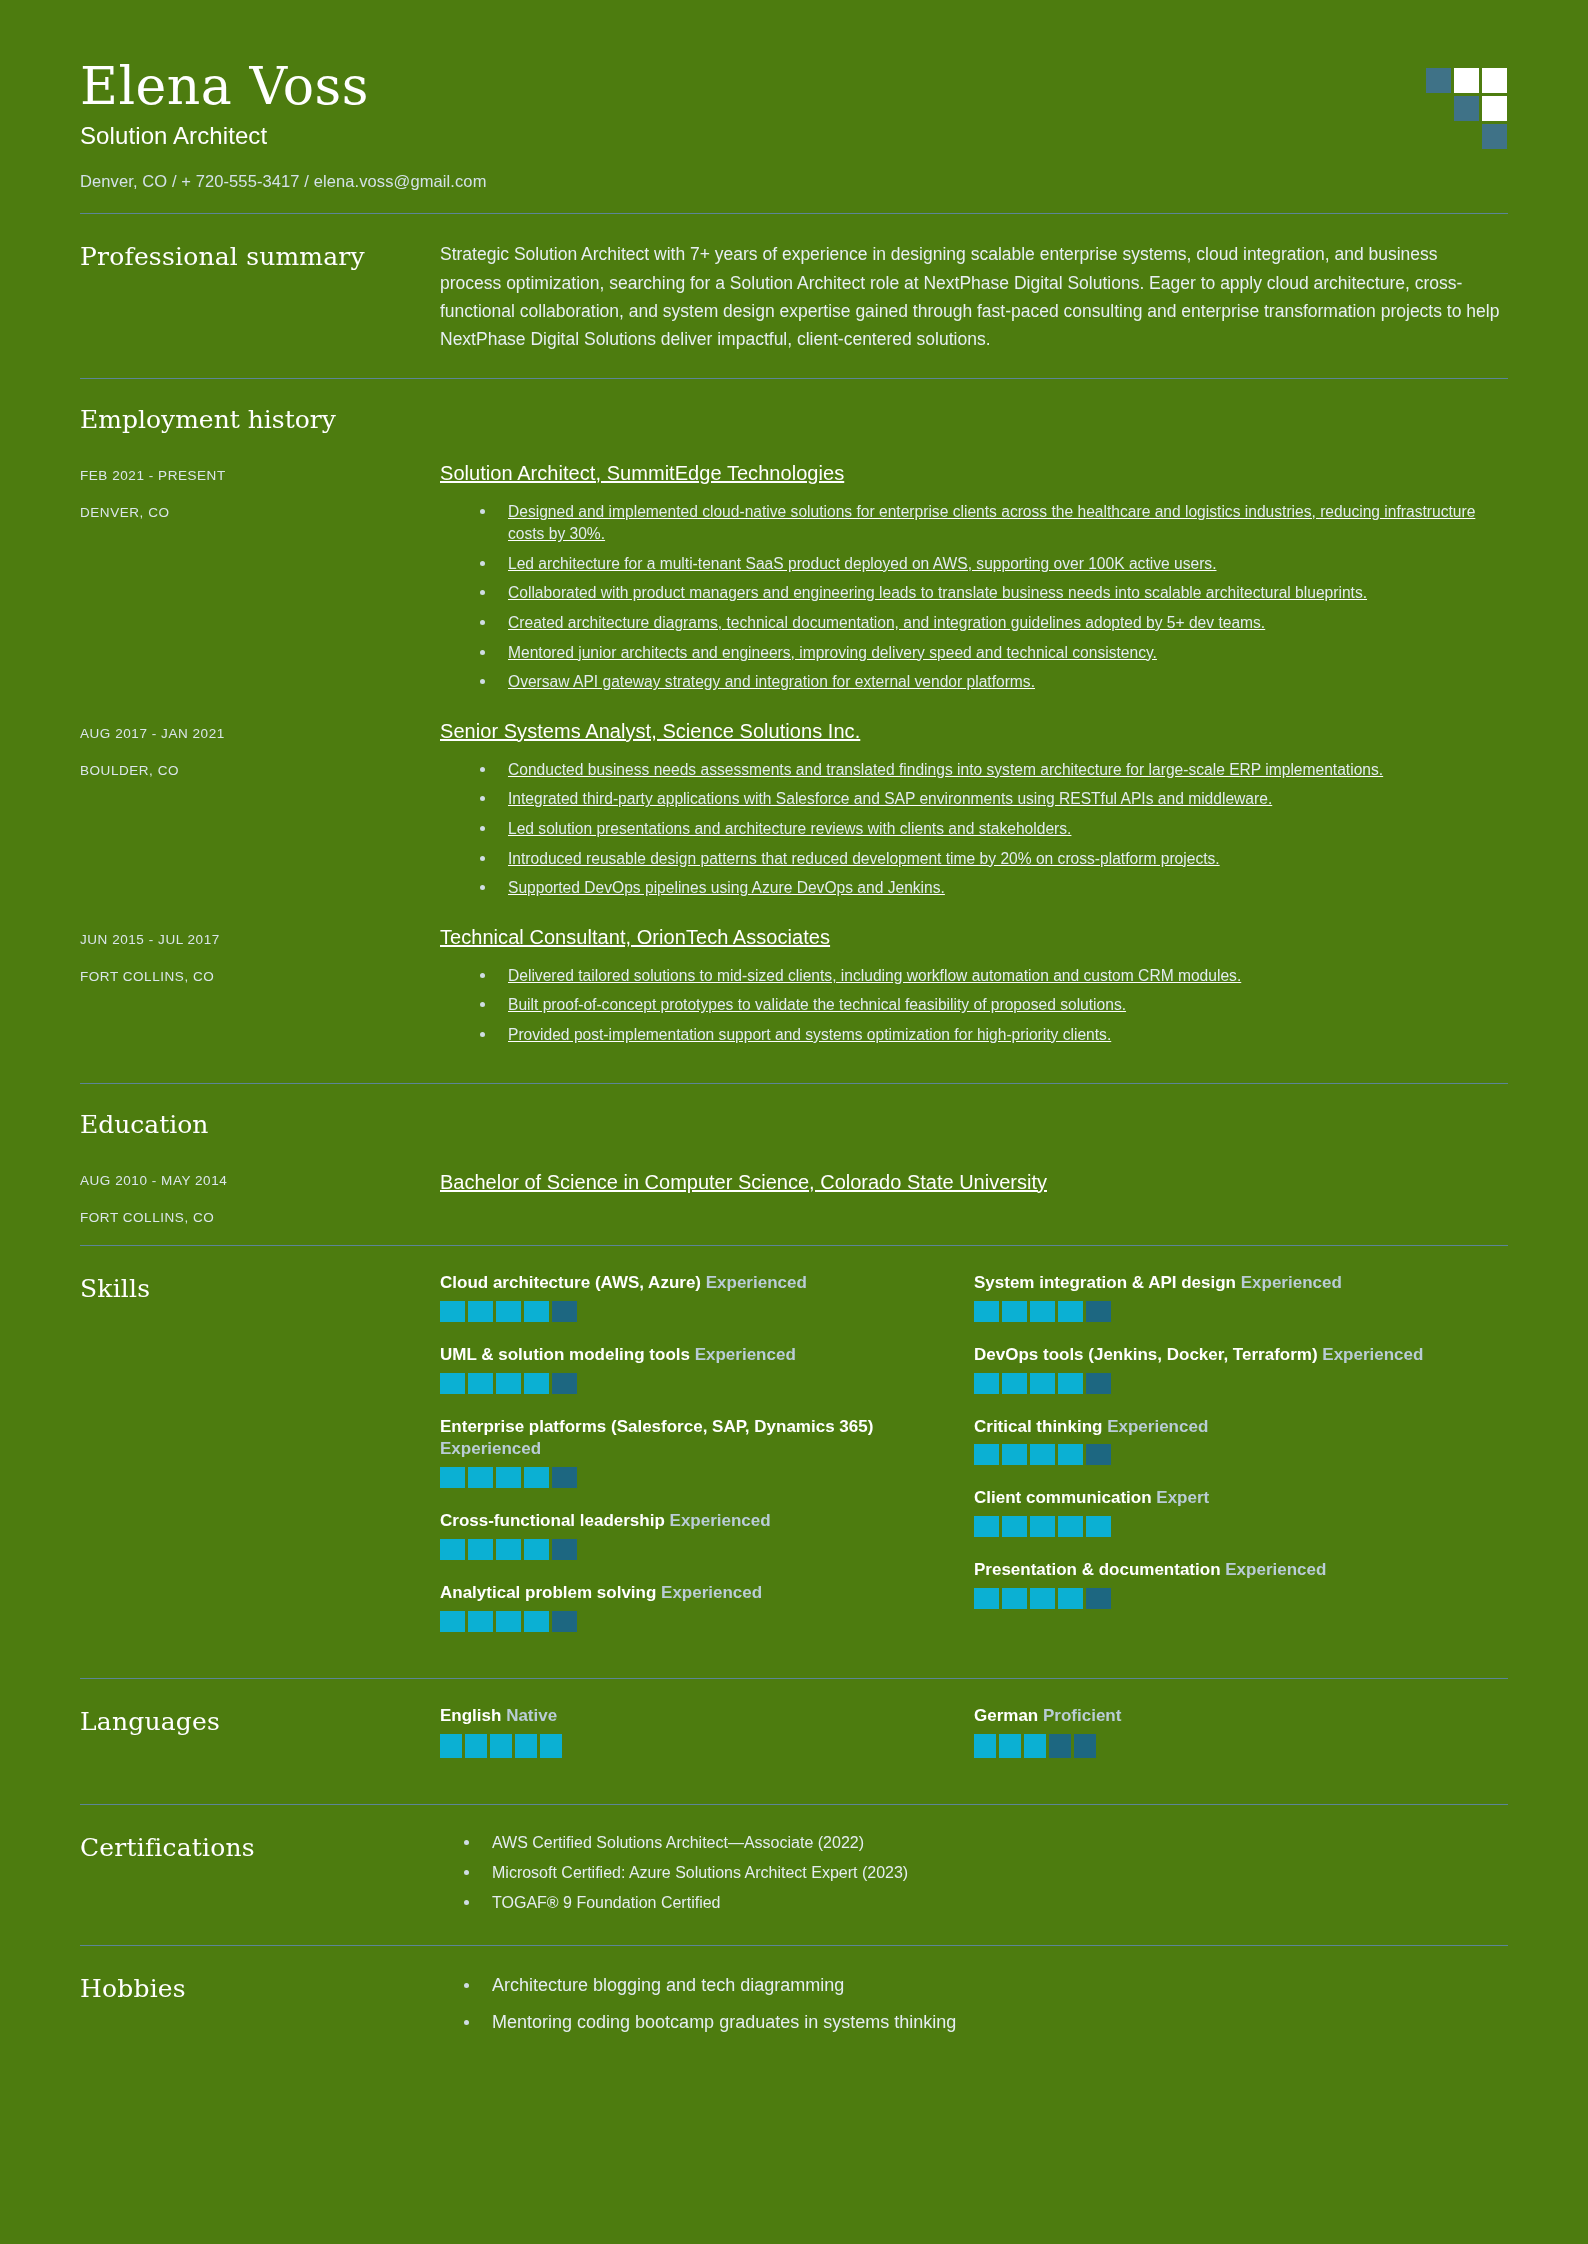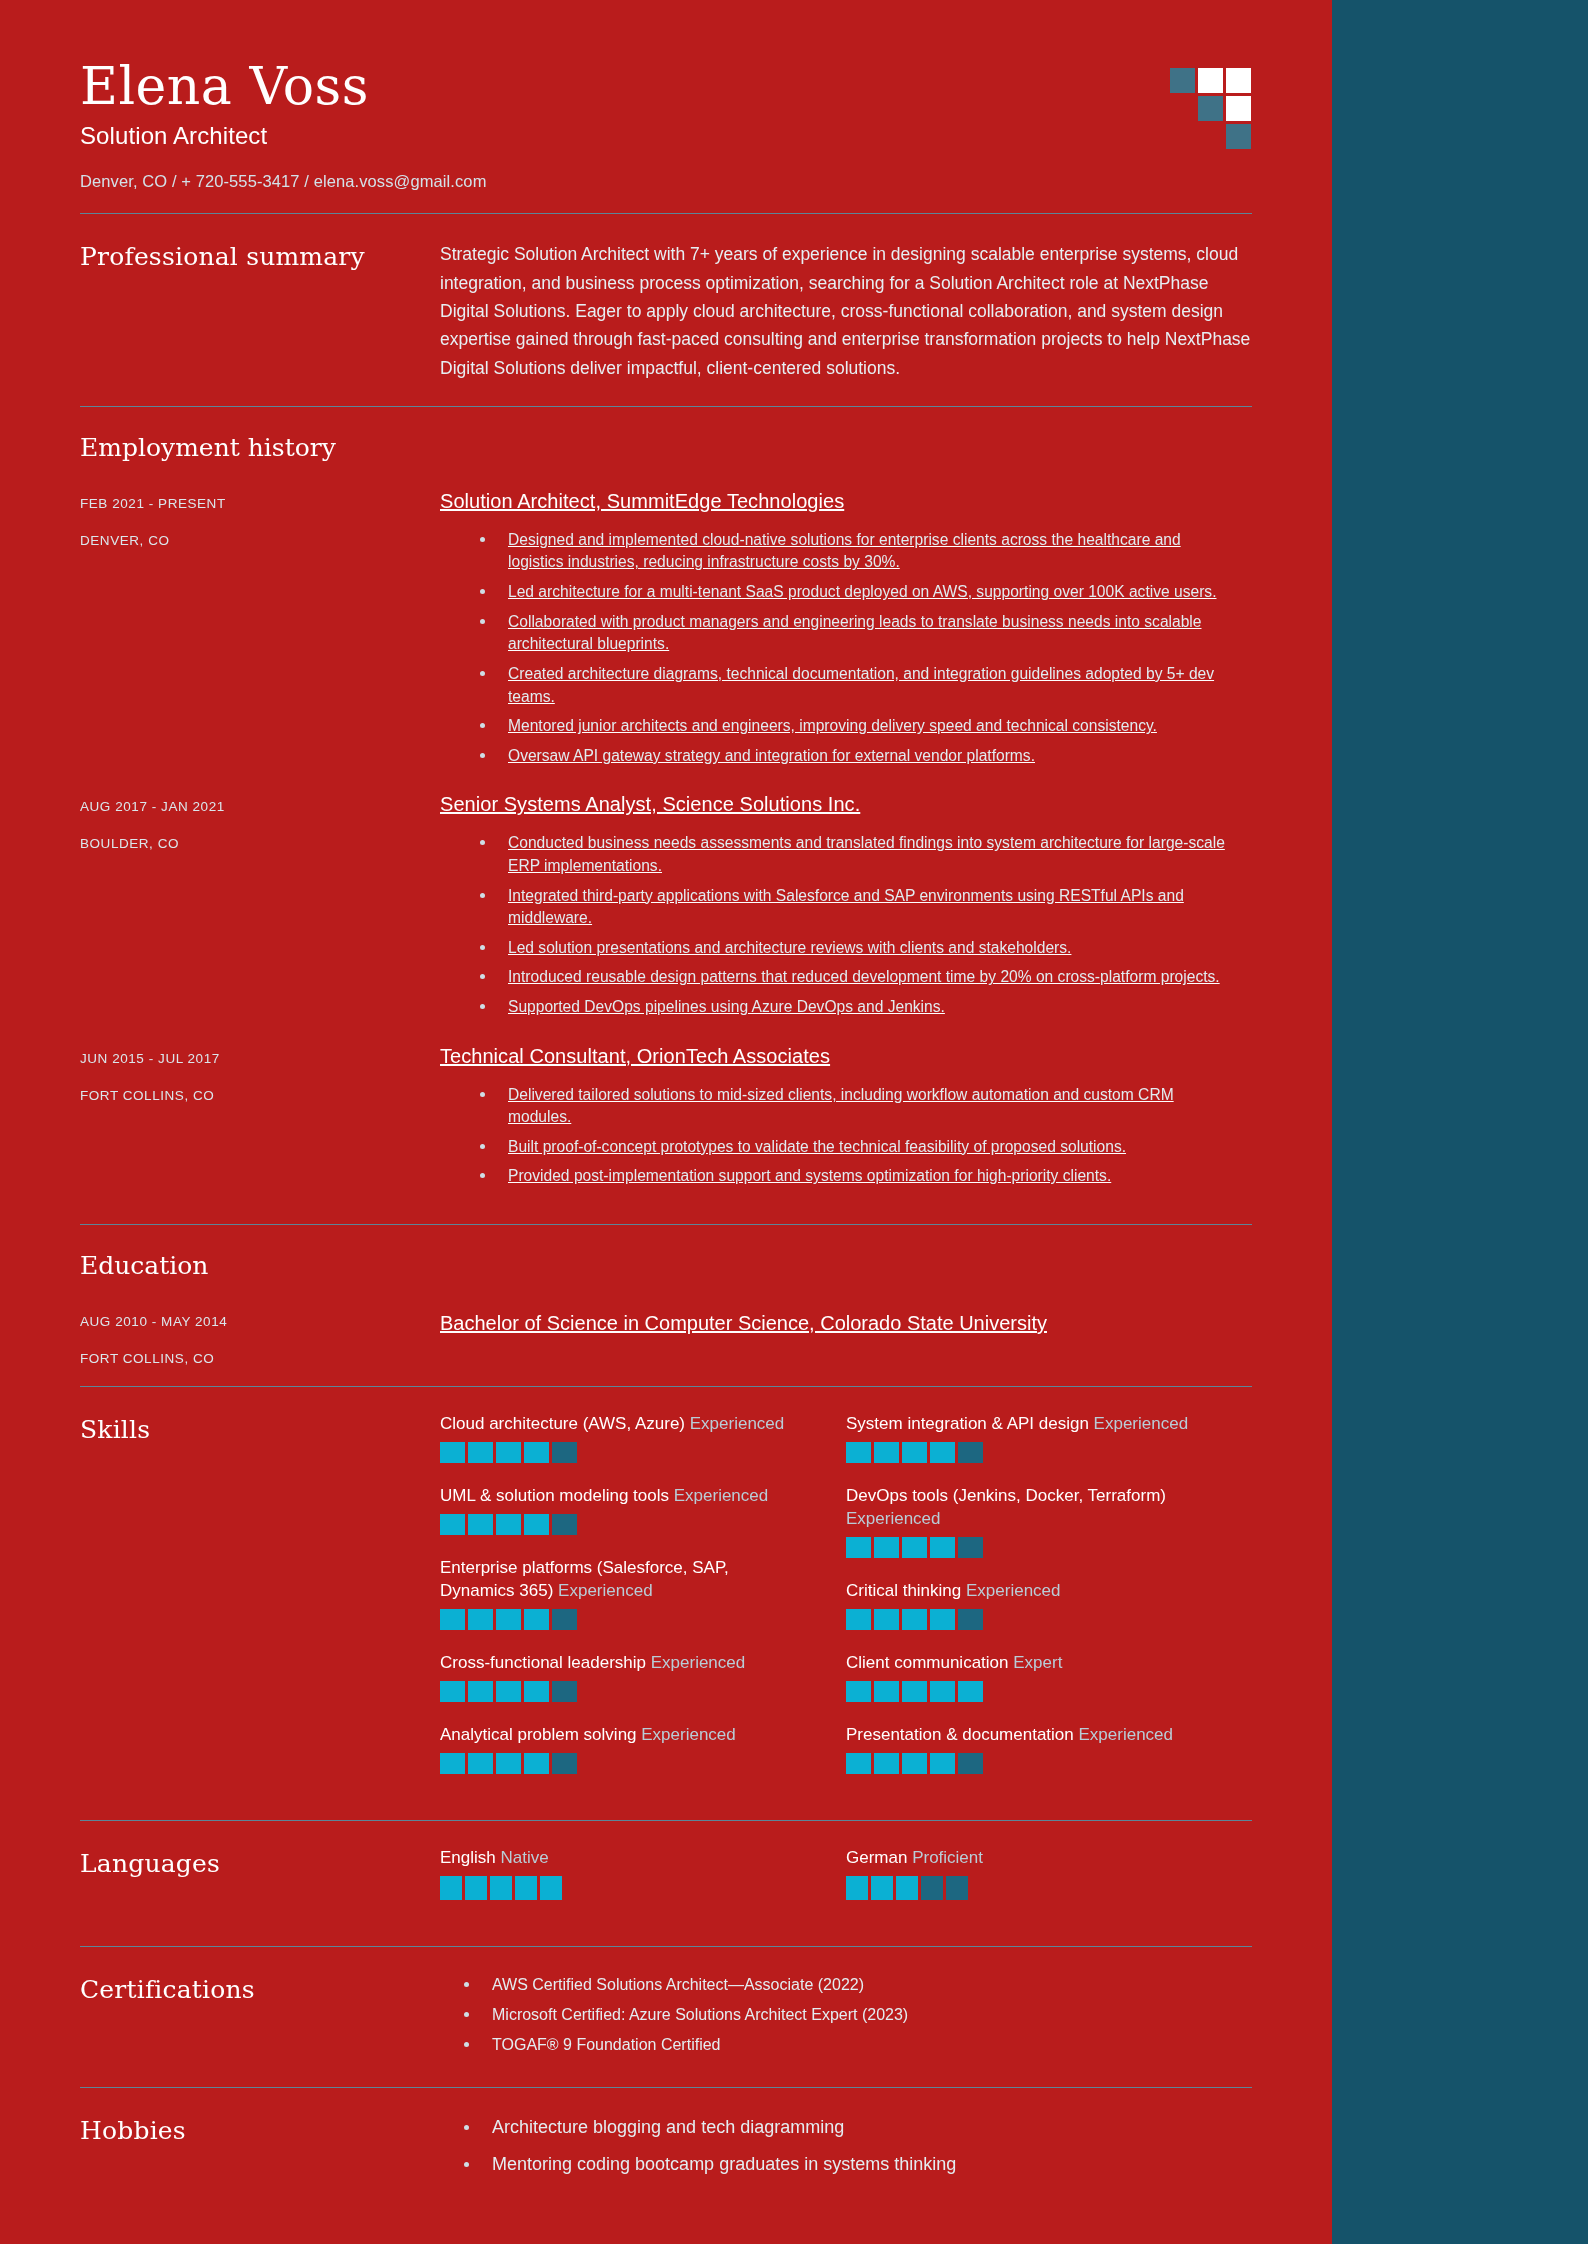--- a/index.html
+++ b/index.html
@@ -11,23 +11,23 @@
   }
 
   body {
     font-family: "Liberation Sans", sans-serif;
     color: #ffffff;
     -webkit-font-smoothing: antialiased;
   }
 
   .page {
     position: relative;
-    width: 1332px;
+    width: 1588px;
     height: 2244px;
-    background: #b91c1c;
+    background: #4d7c0f;
     padding: 0 80px;
   }
 
   
   .header {
     position: relative;
     padding-top: 58px;
     padding-bottom: 22px;
   }
   .name {
@@ -161,20 +161,21 @@
 
   
   .skills-grid {
     display: flex;
     flex-wrap: wrap;
     column-gap: 0px;
   }
   .skill-col {
     width: 50%;
     flex: 0 0 50%;
+    font-weight: bold;
   }
   .skill {
     margin-bottom: 22px;
     padding-right: 40px;
   }
   .skill-name {
     font-size: 17px;
     color: #ffffff;
     line-height: 1.35;
     margin-bottom: 6px;

